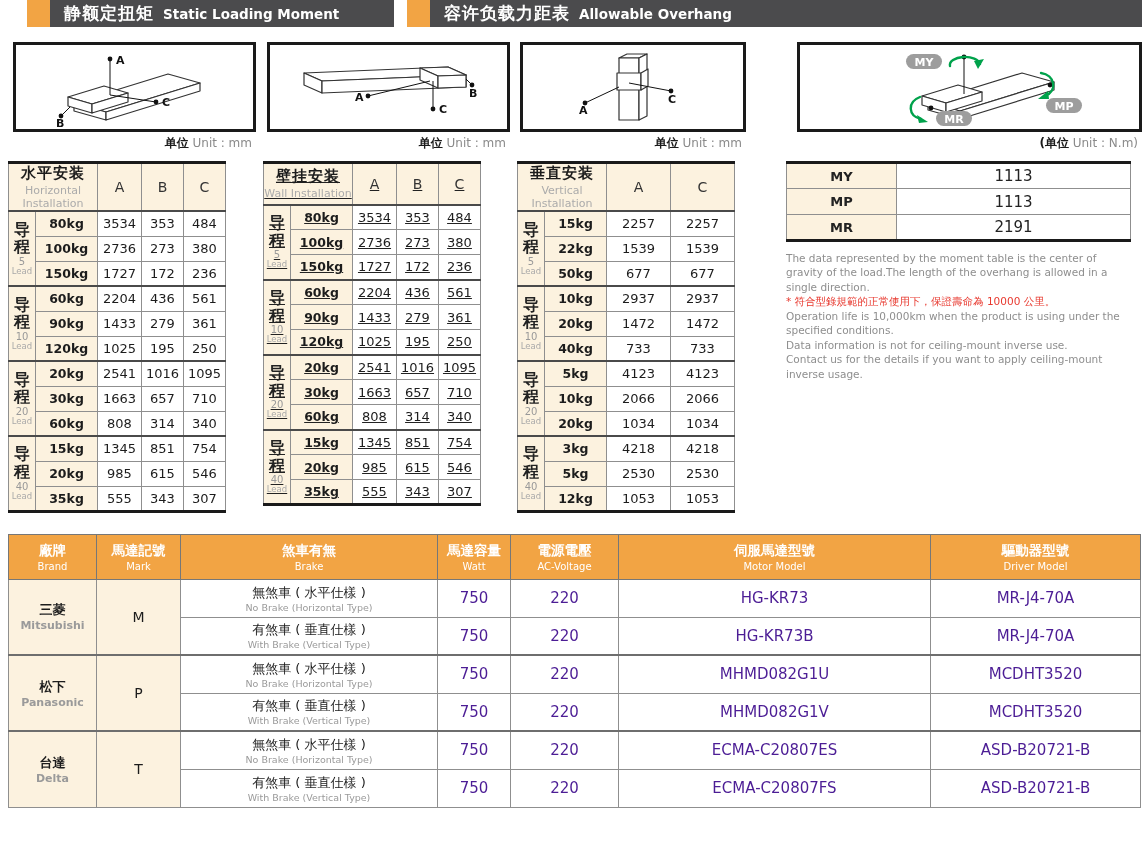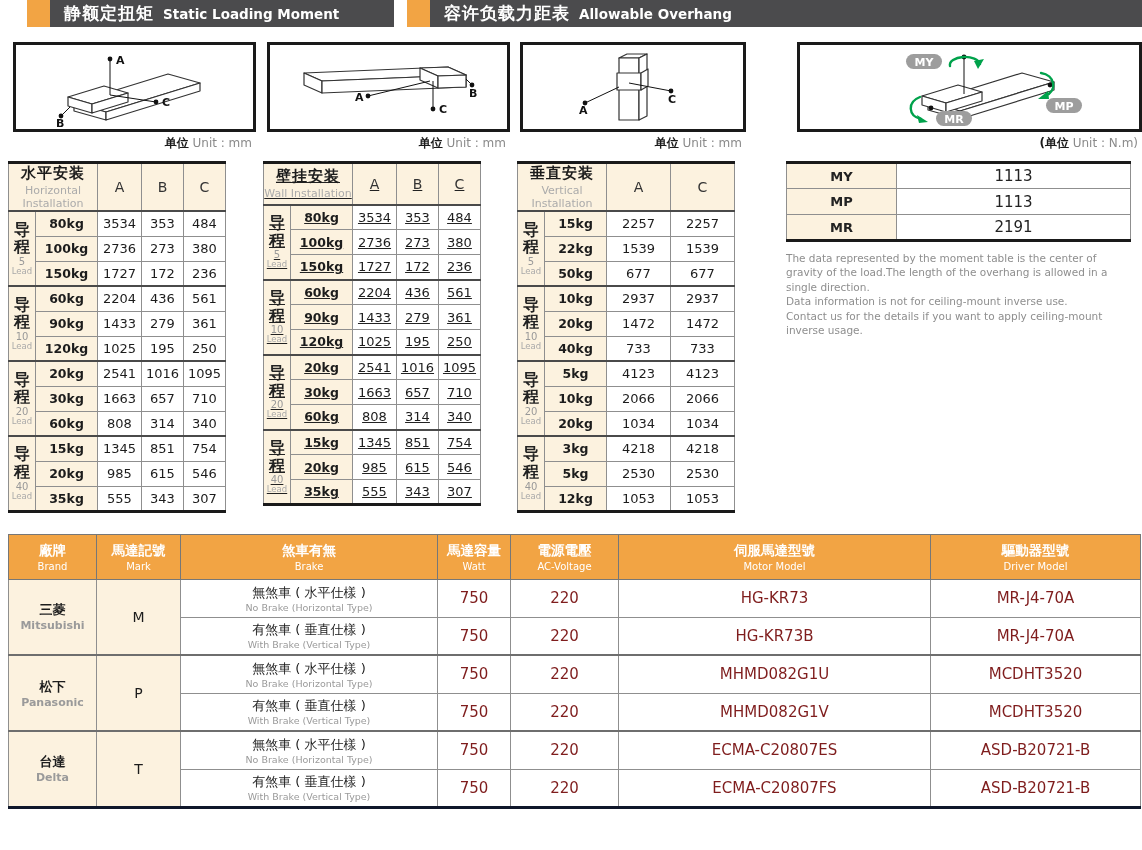--- a/index.html
+++ b/index.html
@@ -68,33 +68,33 @@
   .moment td { border:1px solid #8f8f8f; height:26px; text-align:center; }
   .moment td.mlabel { width:110px; background:#FCF2DF; font-weight:bold; font-size:13px; }
   .moment td.mval { font-size:15px; }
   .notes { margin-top:9px; font-size:10.5px; line-height:1.38; }
   .nzh { color:#E8392F; font-size:10.5px; }
   .nen { color:#8E8E8E; }
 
   
   .motor-hdr { margin-top:12px; margin-left:10px; }
   table.motor { margin:21px 0 0 8px; width:1132px; border-collapse:collapse; table-layout:fixed;
-                border-bottom:3px solid #0f172a; }
+                border-bottom:1px solid #0f172a; }
   .motor th { background:#F2A444; color:#fff; border:1px solid #777; height:45px;
               font-weight:normal; padding:0; }
   .motor .hzh { font-size:13.5px; font-weight:bold; }
   .motor .hen { font-size:10px; margin-top:1px; }
   .motor td { border:1px solid #8f8f8f; height:38px; text-align:center; padding:0; }
   .motor td.brand { background:#FCF2DF;font-weight:bold; }
   .motor .bzh { font-size:13px; color:#1c1c1c; }
   .motor .ben { font-size:11px; color:#9a9a9a; }
   .motor td.mark { background:#FCF2DF; font-size:14px; color:#1c1c1c; }
   .motor .kz { font-size:13px; color:#1c1c1c; }
   .motor .ke { font-size:9.5px; color:#9a9a9a; }
-  .motor td.mval { font-size:15px; color:#7f1d1d; }
+  .motor td.mval { font-size:15px; color:#4c1d95; }
   .motor tbody tr.bf td { border-top:2px solid #6e6e6e; }
 </style>
 </head>
 <body>
 
 <div class="page">
 
   <div class="top-headers">
     <div class="section-header hdr-right">
       <div class="orange-sq"></div>
@@ -554,20 +554,24 @@
             </tr>
             <tr>
               <td class="mlabel">MR</td>
               <td class="mval">2191</td>
             </tr>
           </tbody>
       </table>
       <div class="notes" id="notes">
           <div class="note">
             <div class="nen">The data represented by the moment table is the center of gravity of the load.The length of the overhang is allowed in a single direction.</div>
+          </div>
+          <div class="note">
+            <div class="nzh">* 符合型錄規範的正常使用下，保證壽命為 10000 公里。</div>
+            <div class="nen">Operation life is 10,000km when the product is using under the specified conditions.</div>
           </div>
           <div class="note">
             <div class="nen">Data information is not for ceiling-mount inverse use.</div>
             <div class="nen">Contact us for the details if you want to apply ceiling-mount inverse usage.</div>
           </div>
         </div>
     </div>
   </div>
 
 

